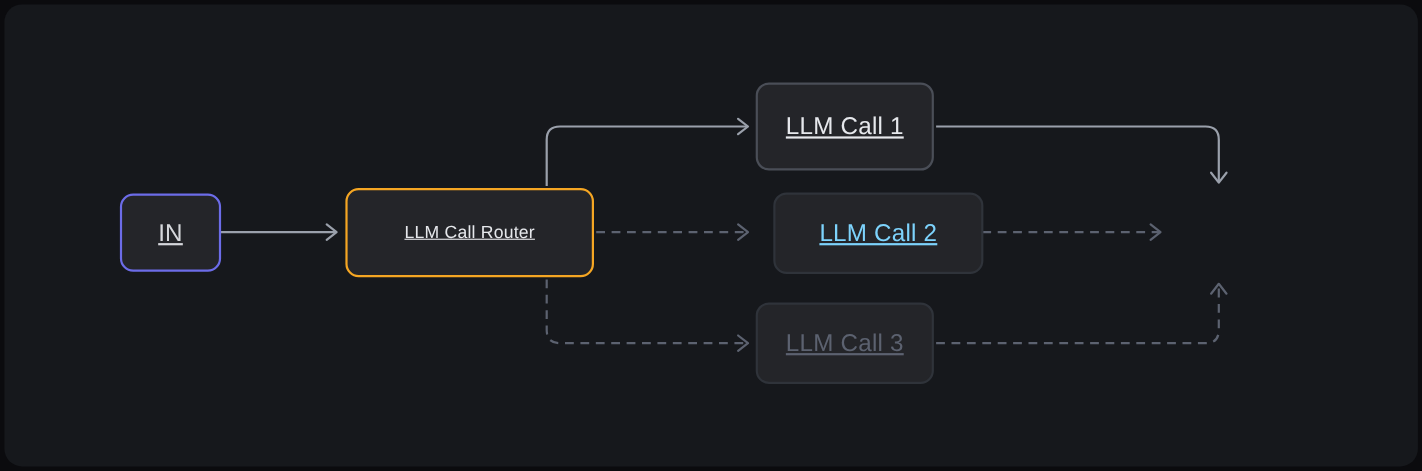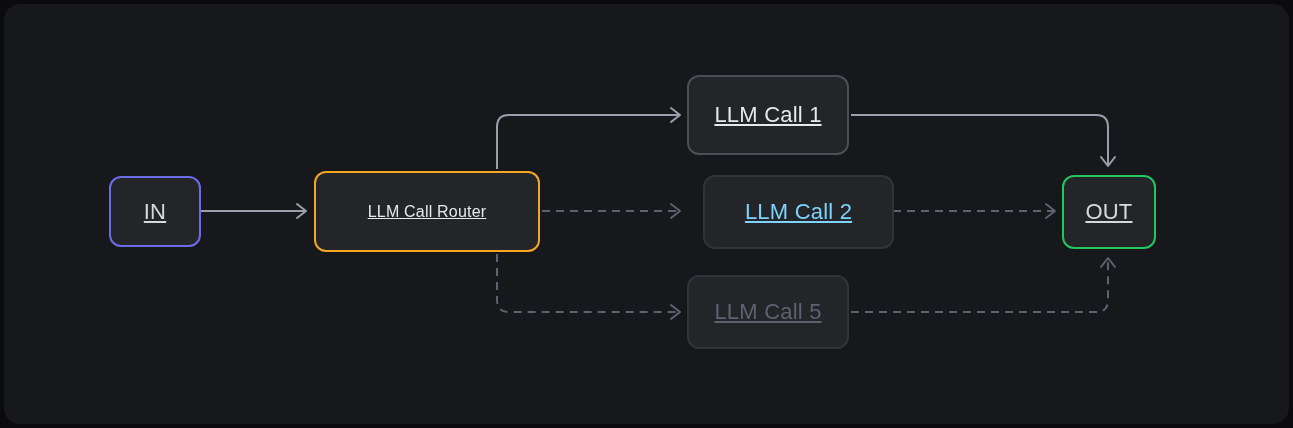--- a/index.html
+++ b/index.html
@@ -151,19 +151,16 @@
 
   <div class="node" id="node-call1">
     <span class="node-label">LLM Call 1</span>
   </div>
 
   <div class="node" id="node-call2">
     <span class="node-label">LLM Call 2</span>
   </div>
 
   <div class="node" id="node-call3">
-    <span class="node-label">LLM Call 5</span>
+    <span class="node-label">LLM Call 3</span>
   </div>
 
-  <div class="node" id="node-out">
-    <span class="node-label">OUT</span>
-  </div>
 </div>
 
 </body></html>

